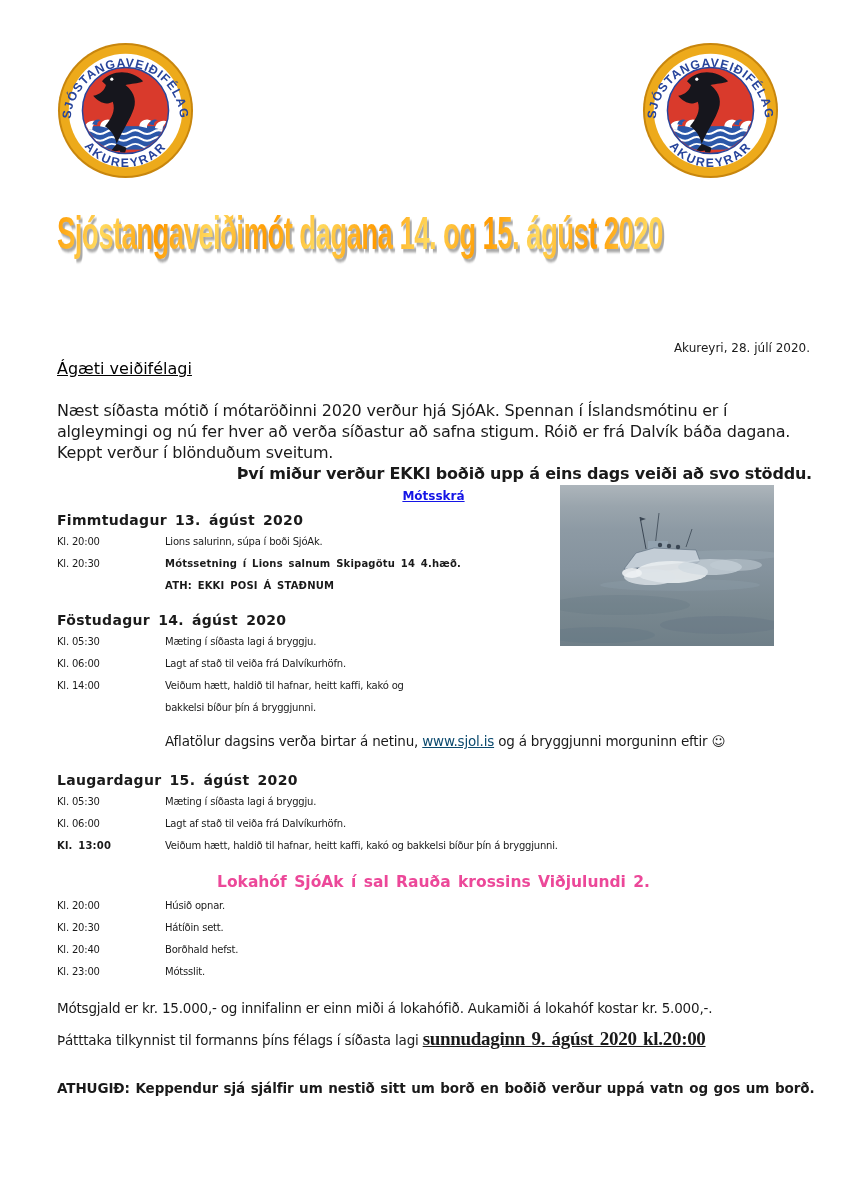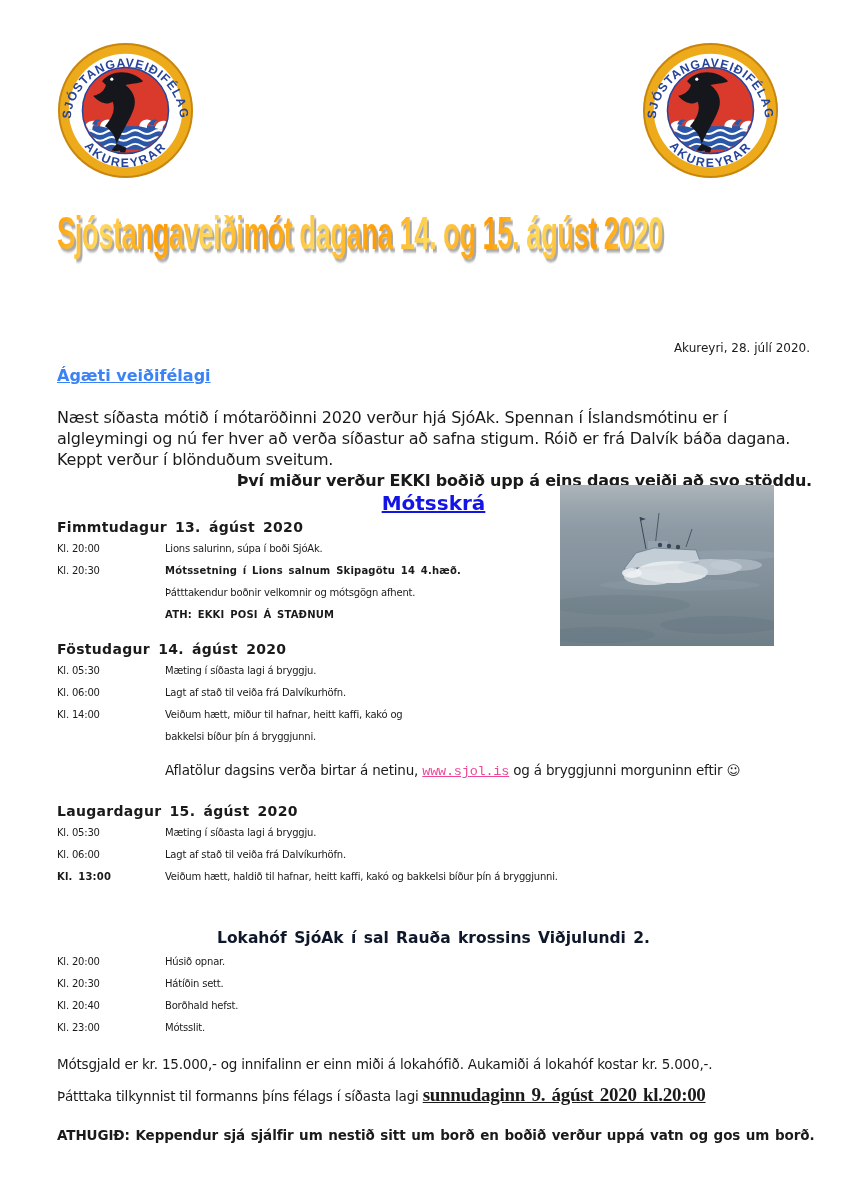--- a/index.html
+++ b/index.html
@@ -19,39 +19,39 @@
     font-weight:bold; font-size:42px; letter-spacing:-1px;
     transform:scaleX(0.66) scaleY(1.12); transform-origin:0 0;
     background:repeating-linear-gradient(115deg,#ff9a00 0px,#ffd95e 70px,#ff9a00 150px);
     -webkit-background-clip:text; background-clip:text; color:transparent;
     filter:drop-shadow(3px 3px 1px #a8a8a8);
   }
 
   
   .content { padding:0 38px 0 57px; }
   .date-line { text-align:right; margin-top:80px; font-size:12px; line-height:20px; }
-  .salutation { margin-top:7px; font-size:16px; font-weight:bold; color:#3b82f6; text-decoration:underline; line-height:22px; }
+  .salutation { font-size:16px; font-weight:normal; color:#000000; text-decoration:underline; line-height:22px; }
   .intro { margin-top:20px; width:755px; font-size:16px; line-height:21px; letter-spacing:-0.2px; }
   .intro .bold { font-weight:bold;text-align:right; }
-  .center-head { text-align:center; font-size:20px; font-weight:bold; color:#1414e6; text-decoration:underline; line-height:22px; margin-top:1px; }
+  .center-head { text-align:center; font-size:12px; font-weight:bold; color:#1414e6; text-decoration:underline; line-height:22px; margin-top:1px; }
   .day-title { font-weight:bold; font-size:14px; line-height:22px; letter-spacing:0.3px; word-spacing:3px; white-space:nowrap; }
   .row { display:flex; font-size:10px; line-height:22px; white-space:nowrap; letter-spacing:-0.2px; }
   .row .t { flex:0 0 108px; width:108px; }
   .row .bold { font-weight:bold; letter-spacing:0.2px; word-spacing:2px; }
   .sec-thu { margin-top:2px; }
   .sec-fri { margin-top:12px; }
   .note { margin-top:11px; padding-left:108px; font-size:13.5px; line-height:22px; white-space:nowrap; letter-spacing:-0.2px; }
-  .note a, .link { color:#ec4899; text-decoration:underline; cursor:pointer;font-family:Liberation Mono, monospace; }
+  .note a, .link { color:#0c4a6e; text-decoration:underline; cursor:pointer; }
   .sec-sat { margin-top:17px; }
-  .banquet-head { text-align:center; font-size:15.5px; font-weight:bold; color:#0f172a; line-height:22px; margin-top:39px; word-spacing:2px; }
+  .banquet-head { text-align:center; font-size:15.5px; font-weight:bold; color:#ec4899; line-height:22px; margin-top:14px; word-spacing:2px; }
   .sec-banquet { margin-top:2px; }
   .fee { margin-top:15px; font-size:13.5px; line-height:21px; white-space:nowrap; letter-spacing:-0.2px; }
   .registration { margin-top:5px; font-size:13.5px; line-height:30px; white-space:nowrap; letter-spacing:-0.2px; }
   .reg-big { font-family:Liberation Serif, serif; font-size:19px; font-weight:bold; text-decoration:underline; letter-spacing:-0.3px; word-spacing:2px; }
-  .notice { margin-top:14px; font-size:13.5px; font-weight:bold; line-height:21px; white-space:nowrap; letter-spacing:-0.1px; word-spacing:1px; }
+  .notice { margin-top:23px; font-size:13.5px; font-weight:bold; line-height:21px; white-space:nowrap; letter-spacing:-0.1px; word-spacing:1px; }
 
   
   .photo { position:absolute; left:560px; top:485px; width:214px; height:161px;
     background:linear-gradient(180deg,#adb5bb 0%,#9aa5ad 13%,#8d9aa4 28%,#85939e 52%,#78878f 78%,#6f7f88 100%); }
   .photo svg { display:block; width:214px; height:161px; }
 </style>
 </head>
 <body>
 
 <div class="page">
@@ -145,41 +145,37 @@
       <div class="row">
         <span class="t">Kl. 20:00</span>
         <span>Lions salurinn, súpa í boði SjóAk.</span>
       </div>
       <div class="row">
         <span class="t">Kl. 20:30</span>
         <span class="bold">Mótssetning í Lions salnum Skipagötu 14 4.hæð.</span>
       </div>
       <div class="row">
         <span class="t"></span>
-        <span>Þátttakendur boðnir velkomnir og mótsgögn afhent.</span>
-      </div>
-      <div class="row">
-        <span class="t"></span>
         <span class="bold">ATH: EKKI POSI Á STAÐNUM</span>
       </div>
     </div>
 
     <div class="sec-fri">
       <div class="day-title">Föstudagur 14. ágúst 2020</div>
       <div class="row">
         <span class="t">Kl. 05:30</span>
         <span>Mæting í síðasta lagi á bryggju.</span>
       </div>
       <div class="row">
         <span class="t">Kl. 06:00</span>
         <span>Lagt af stað til veiða frá Dalvíkurhöfn.</span>
       </div>
       <div class="row">
         <span class="t">Kl. 14:00</span>
-        <span>Veiðum hætt, miður til hafnar, heitt kaffi, kakó og</span>
+        <span>Veiðum hætt, haldið til hafnar, heitt kaffi, kakó og</span>
       </div>
       <div class="row">
         <span class="t"></span>
         <span>bakkelsi bíður þín á bryggjunni.</span>
       </div>
     </div>
 
     <div class="note">
       <span>Aflatölur dagsins verða birtar á netinu, </span><span class="link">www.sjol.is</span><span> og á bryggjunni morguninn eftir ☺</span>
     </div>

